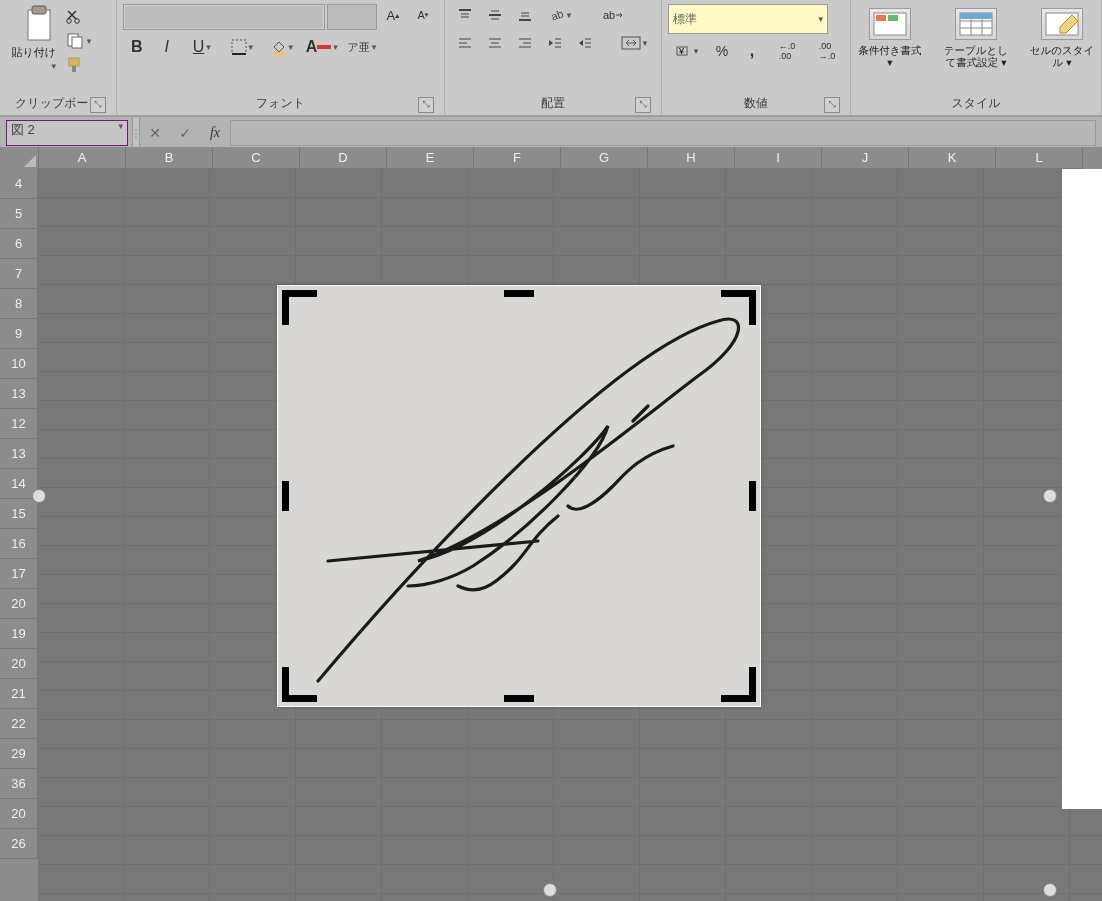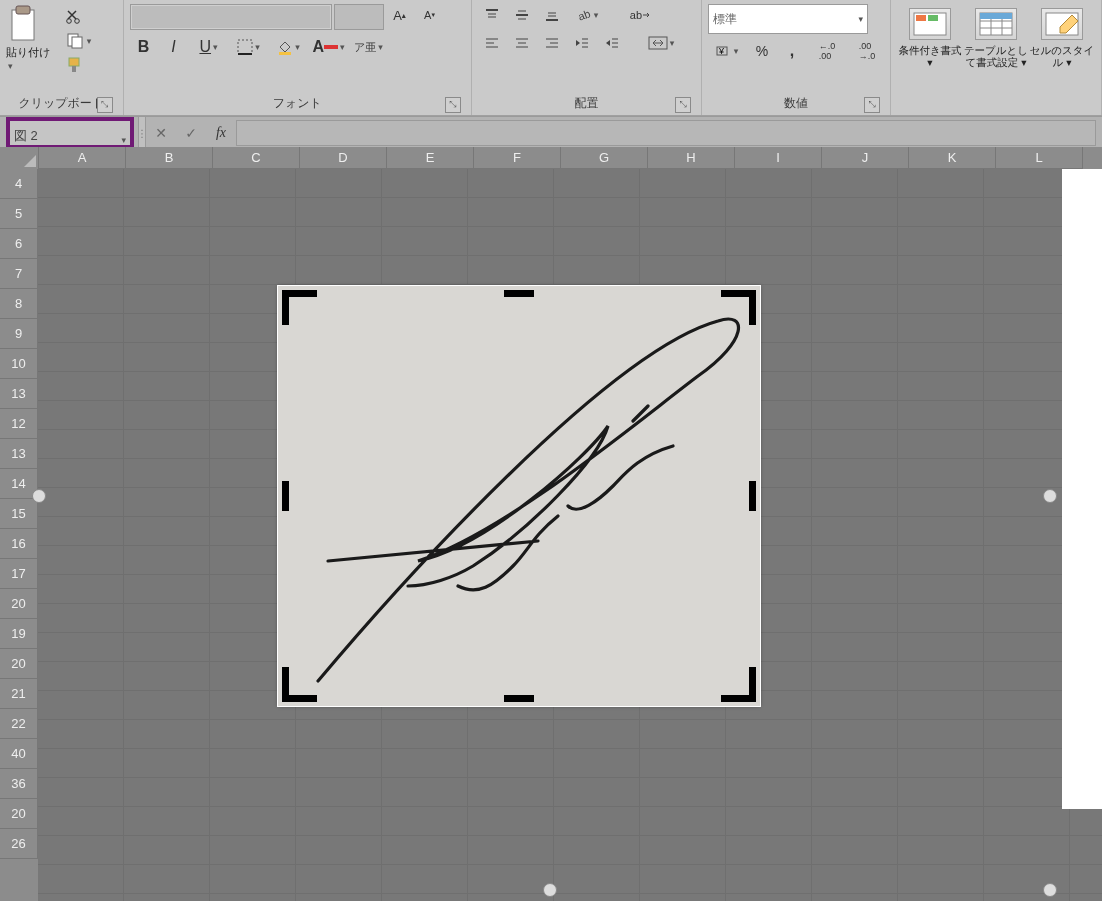--- a/index.html
+++ b/index.html
@@ -1,32 +1,32 @@
 <!DOCTYPE html>
 <html><head>
 <meta charset="utf-8">
 <style>
   html,body{margin:0;padding:0;width:1102px;height:901px;font-family:"Meiryo","Yu Gothic",sans-serif;background:#8a8a8a;overflow:hidden;}
   .ribbon{background:#cacaca;border-bottom:1px solid #a0a0a0;height:115px;display:flex;}
   .group{display:flex;flex-direction:column;border-right:1px solid #b0b0b0;padding:4px 6px 0 6px;position:relative;}
   .group-body{flex:1;display:flex;align-items:flex-start;gap:4px;}
   .group-label{text-align:center;font-size:12px;color:#3a3a3a;padding:2px 0 3px 0;position:relative;}
   .launcher{position:absolute;right:4px;bottom:2px;width:14px;height:14px;border:1px solid #8a8a8a;font-size:9px;line-height:12px;text-align:center;color:#555;background:#d0d0d0;}
-  .bigbtn{display:flex;flex-direction:column;align-items:flex-start;justify-content:flex-start;width:50px;height:78px;font-size:11px;color:#222;gap:1px;}
+  .bigbtn{display:flex;flex-direction:column;align-items:flex-end;justify-content:flex-start;width:50px;height:78px;font-size:11px;color:#222;gap:1px;}
   .smallbtn{width:28px;height:22px;display:inline-flex;align-items:center;justify-content:center;color:#333;}
   .smallbtn.broad{width:38px;}
   .row{display:flex;gap:2px;}
   .fontname{width:200px;height:24px;background:#bcbcbc;border:1px solid #9a9a9a;box-shadow:inset 0 0 0 1px #cfcfcf;}
   .fontsize{width:48px;height:24px;background:#bcbcbc;border:1px solid #9a9a9a;margin-left:2px;}
   .combo{display:flex;align-items:center;}
-  .numfmt{width:150px;height:24px;background:#ffffff;border:1px solid #9a9a9a;color:#666;font-size:12px;padding:2px 4px;display:flex;align-items:center;justify-content:space-between;}
+  .numfmt{width:150px;height:24px;background:#fef9c3;border:1px solid #9a9a9a;color:#666;font-size:12px;padding:2px 4px;display:flex;align-items:center;justify-content:space-between;}
   .dd{font-size:9px;color:#555;margin-left:2px;}
   
   .fxbar{height:32px;background:#b3b3b3;border-top:1px solid #9a9a9a;border-bottom:1px solid #9a9a9a;display:flex;align-items:center;}
-  .namebox{width:112px;height:24px;background:#c5c5c5;border:4px solid #701a75;margin:0 4px 0 6px;display:flex;align-items:flex-end;justify-content:space-between;padding:0 4px;font-size:13px;color:#444;}
+  .namebox{width:112px;height:24px;background:#c5c5c5;border:1px solid #701a75;margin:0 4px 0 6px;display:flex;align-items:flex-start;justify-content:space-between;padding:0 4px;font-size:13px;color:#444;}
   .vsep{width:6px;height:32px;background:#c0c0c0;border-left:1px solid #9a9a9a;border-right:1px solid #9a9a9a;display:flex;align-items:center;justify-content:center;color:#777;font-size:10px;}
   .fxbtn{width:30px;height:24px;display:flex;align-items:center;justify-content:center;color:#666;font-size:14px;}
   .fxlabel{font-style:italic;font-family:"Times New Roman",serif;font-size:14px;color:#333;}
   .formula{flex:1;height:24px;background:#b7b7b7;border:1px solid #9a9a9a;margin-right:6px;}
   
   .sheet{position:absolute;left:0;top:147px;width:1102px;bottom:0;background:#787878;}
   .colhdr{position:absolute;top:0;left:0;right:0;height:22px;display:flex;background:#8c8c8c;color:#eee;font-size:13px;}
   .corner{width:38px;height:22px;background:#8c8c8c;border-right:1px solid #777;border-bottom:1px solid #777;position:relative;}
   .corner:after{content:"";position:absolute;right:2px;bottom:2px;border-style:solid;border-width:0 0 12px 12px;border-color:transparent transparent #bbb transparent;}
   .ch{width:86px;border-right:1px solid #777;border-bottom:1px solid #777;text-align:center;line-height:22px;}
@@ -249,21 +249,21 @@
         <div class="smallbtn" style="font-size:14px">%</div>
         <div class="smallbtn" style="font-size:16px;font-weight:700">,</div>
         <div class="smallbtn broad" style="font-size:9px">←.0<br>.00</div>
         <div class="smallbtn broad" style="font-size:9px">.00<br>→.0</div>
       </div>
     </div>
     <div class="group-label"><span>数値</span><span class="launcher">⤡</span></div>
   </div>
 
   <div class="group" style="flex:1">
-    <div class="group-body" style="justify-content:center;gap:0;padding-top:4px">
+    <div class="group-body" style="justify-content:center;gap:20px;padding-top:4px">
       <div class="stylebtn">
         <div class="iconrect"><svg width="40" height="30">
               <rect x="4" y="4" width="32" height="22" fill="#fff" stroke="#888"></rect>
               <rect x="6" y="6" width="10" height="6" fill="#e74"></rect>
               <rect x="18" y="6" width="10" height="6" fill="#6b6"></rect>
             </svg></div>
         <span>条件付き書式 ▾</span>
       </div>
       <div class="stylebtn">
         <div class="iconrect"><svg width="40" height="30">
@@ -277,20 +277,21 @@
         <span>テーブルとして書式設定 ▾</span>
       </div>
       <div class="stylebtn">
         <div class="iconrect"><svg width="40" height="30">
               <rect x="4" y="4" width="32" height="22" fill="#fff" stroke="#888"></rect>
               <path d="M30 6 L36 12 L24 24 L18 24 L18 18 Z" fill="#ffd27a" stroke="#b38a3a"></path>
             </svg></div>
         <span>セルのスタイル ▾</span>
       </div>
     </div>
+    <div class="group-label"><span>スタイル</span></div>
   </div>
 </div>
 
 <div class="fxbar">
   <div class="namebox">
       <span>図 2</span>
       <span class="dd">▾</span>
     </div>
   <div class="vsep">⋮</div>
   <div class="fxbtn">✕</div>
@@ -332,21 +333,21 @@
       <div class="rh">13</div>
       <div class="rh">14</div>
       <div class="rh">15</div>
       <div class="rh">16</div>
       <div class="rh">17</div>
       <div class="rh">20</div>
       <div class="rh">19</div>
       <div class="rh">20</div>
       <div class="rh">21</div>
       <div class="rh">22</div>
-      <div class="rh">40</div>
+      <div class="rh">29</div>
       <div class="rh">36</div>
       <div class="rh">20</div>
       <div class="rh">26</div>
     </div>
   <div class="cells">
     <div class="cellgrid"></div>
     <div class="whitefill"></div>
 
     <div class="pic">
       <svg class="sig" viewBox="0 0 482 420">

